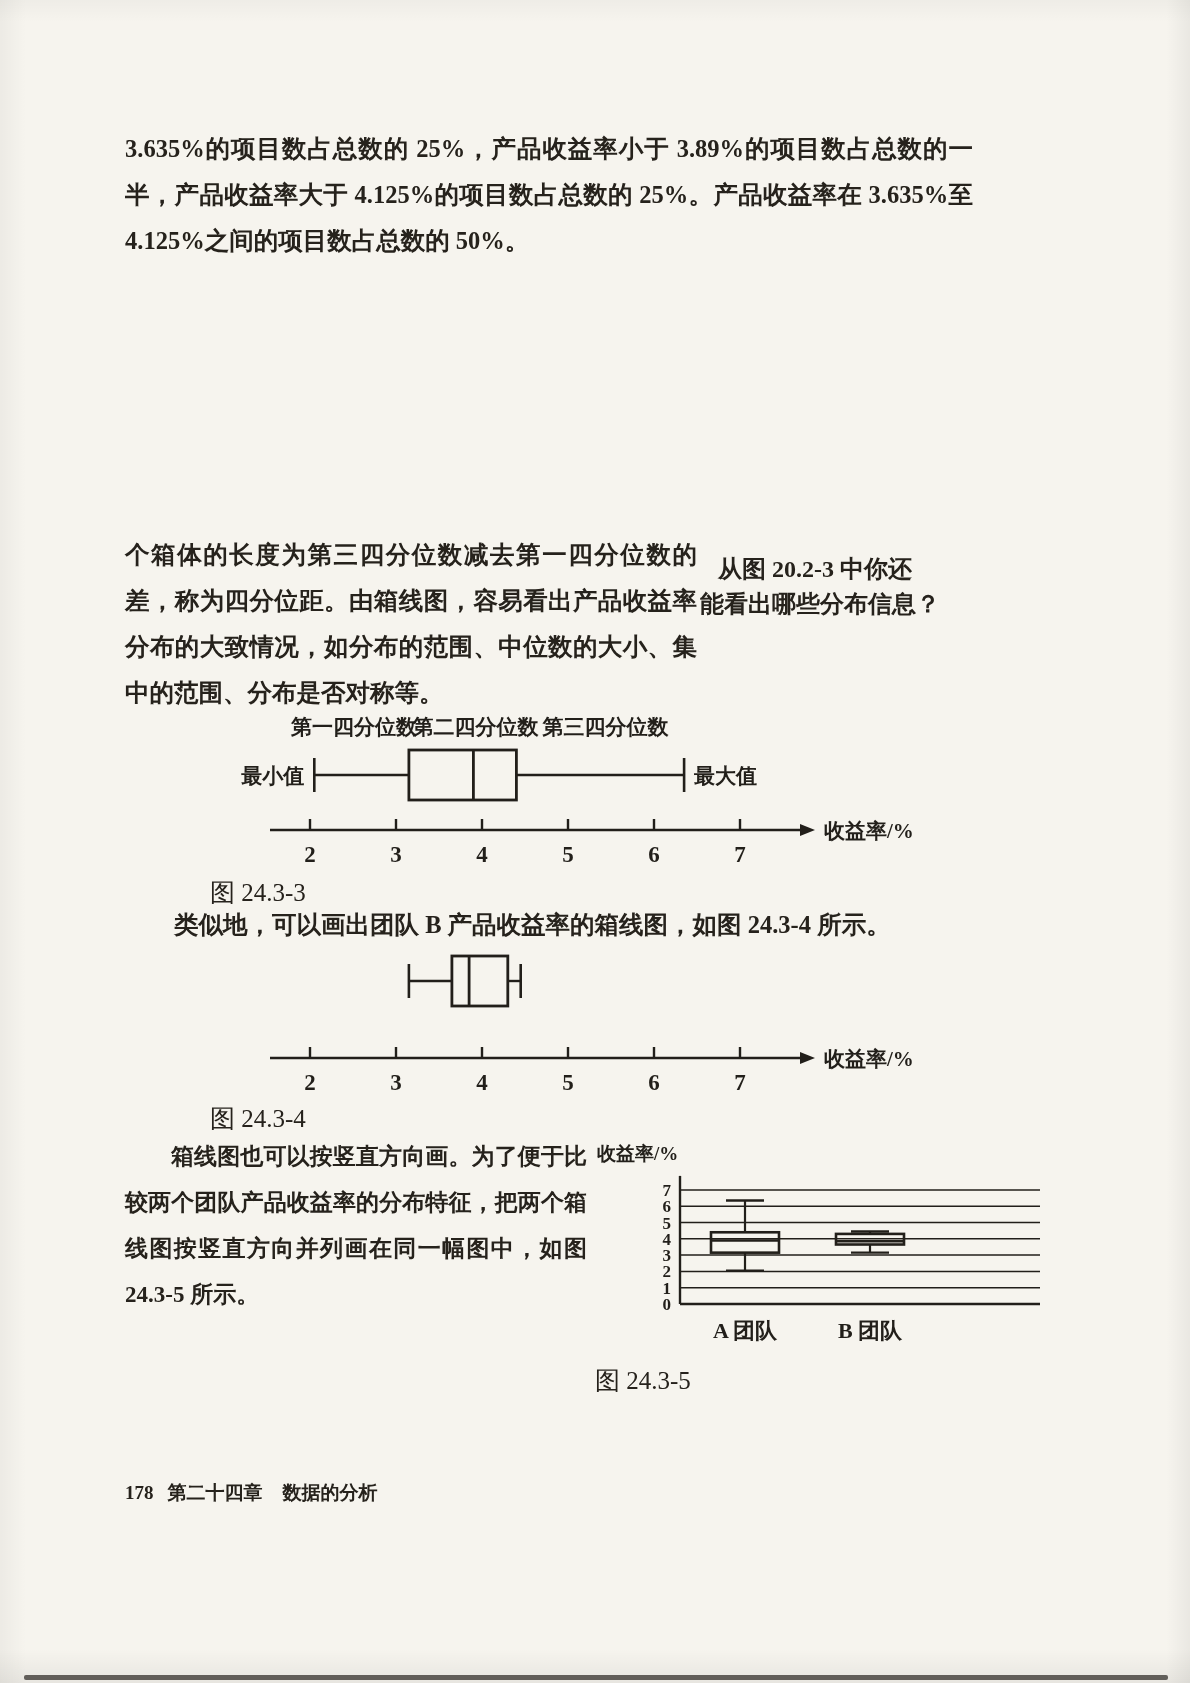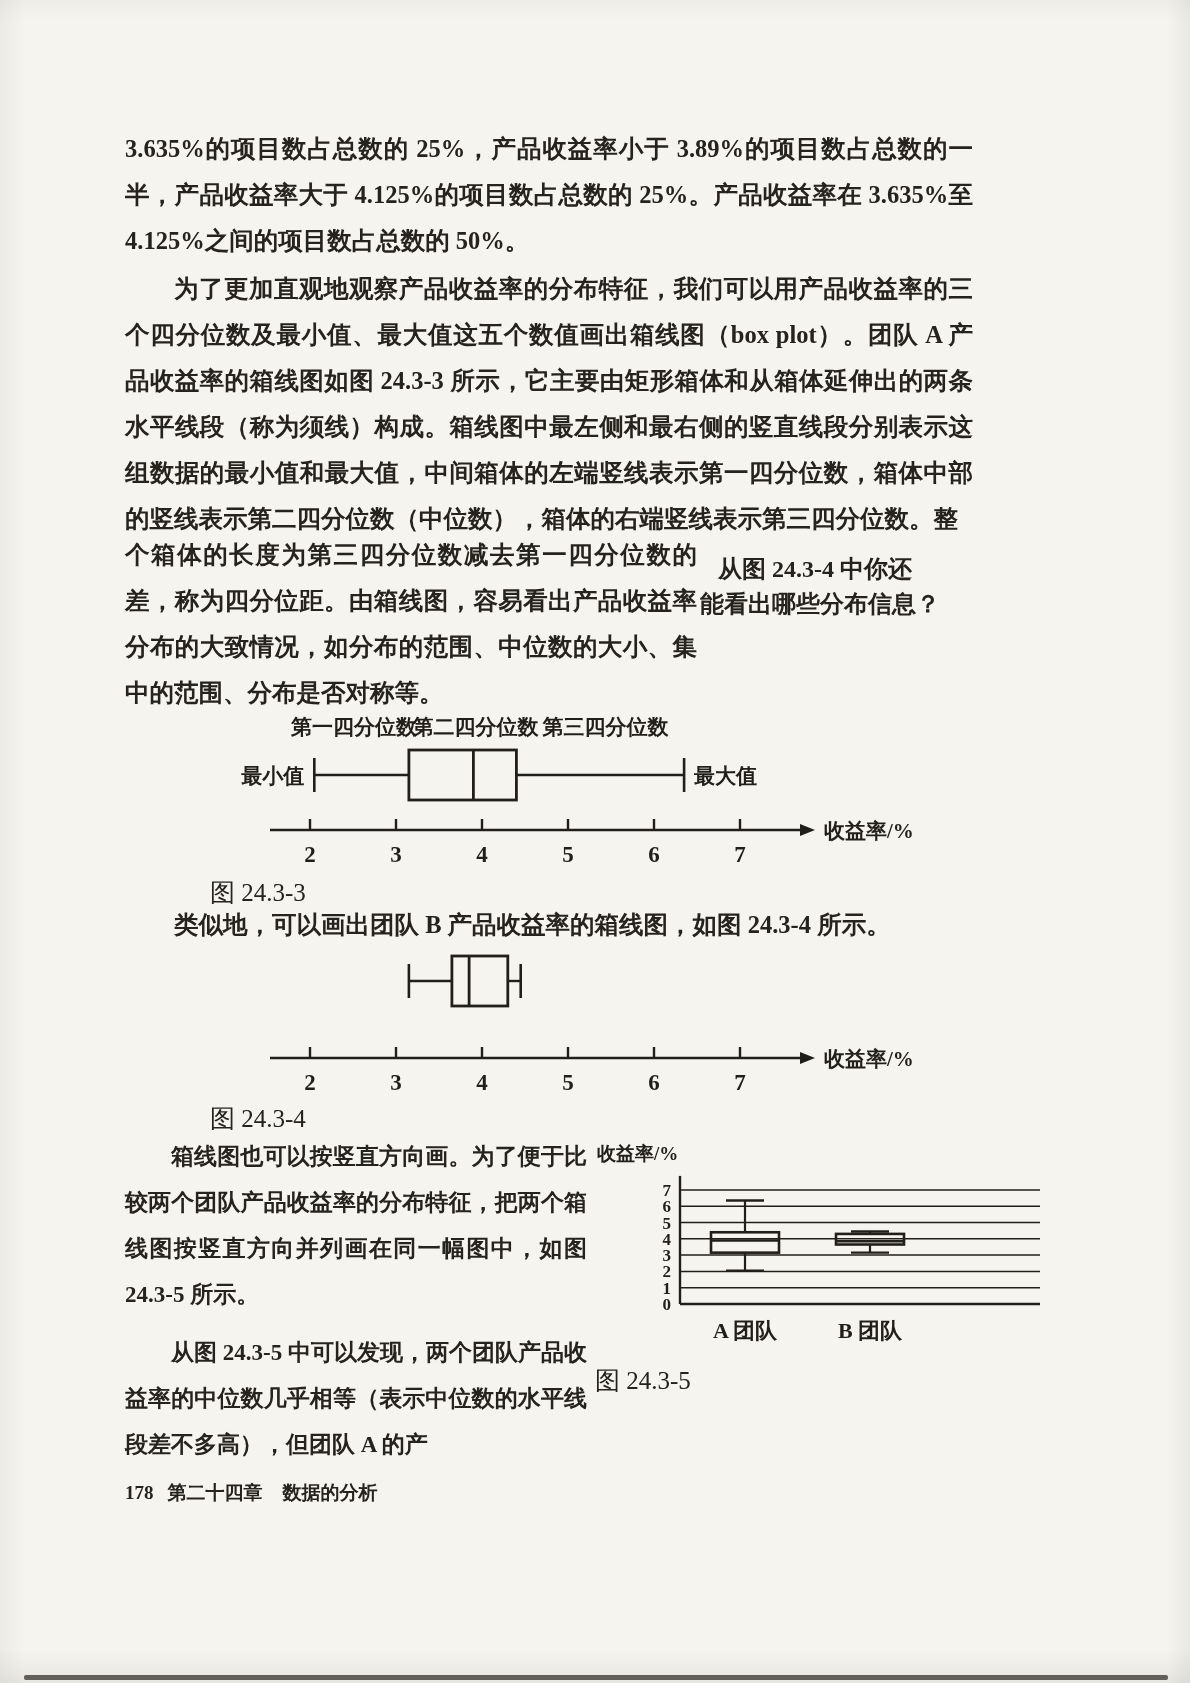--- a/index.html
+++ b/index.html
@@ -71,26 +71,25 @@
     background:#4a4742; border-radius:2px; opacity:.85;
   }
 </style>
 </head>
 <body>
 
 <div class="page">
 
   <p class="body-text p1">3.635%的项目数占总数的 25%，产品收益率小于 3.89%的项目数占总数的一半，产品收益率大于 4.125%的项目数占总数的 25%。产品收益率在 3.635%至 4.125%之间的项目数占总数的 50%。</p>
 
-  <p class="body-text p2a indent">为了更加直观地观察产品收益率的分布特征，我们可以用产品收益率的三个四分位数及最小值、最大值这五个数值画出箱线图（box plot）。团队 A 产品收益率的箱线图如图 24.3-3 所示，它主要由矩形箱体和从箱体延伸出的两条水平线段（称为须线）构成。箱线图中最左侧和最右侧的竖直线段分别表示这组数据的最小值和最大值，中间箱体的左端竖线表示第一四分位数，箱体中部的竖线表示第二四分位数（中位数），箱体的右端竖线表示第三四分位数。整</p>
 
   <p class="body-text p2b">个箱体的长度为第三四分位数减去第一四分位数的差，称为四分位距。由箱线图，容易看出产品收益率分布的大致情况，如分布的范围、中位数的大小、集中的范围、分布是否对称等。</p>
 
   <aside class="sidenote">
-    <div class="l1">从图 24.3-4 中你还</div>
+    <div class="l1">从图 20.2-3 中你还</div>
     <div class="l2">能看出哪些分布信息？</div>
   </aside>
 
   <figure class="fig fig-3">
     <svg id="fig3-svg" width="740" height="170">
         <line x1="104.29999999999998" y1="56" x2="104.29999999999998" y2="90" stroke="#221f1a" stroke-width="2.6"></line>
         <line x1="474.09999999999997" y1="56" x2="474.09999999999997" y2="90" stroke="#221f1a" stroke-width="2.6"></line>
         <line x1="104.29999999999998" y1="73" x2="198.89999999999998" y2="73" stroke="#221f1a" stroke-width="2.4"></line>
         <line x1="306.40000000000003" y1="73" x2="474.09999999999997" y2="73" stroke="#221f1a" stroke-width="2.4"></line>
         <rect x="198.89999999999998" y="48" width="107.50000000000006" height="50" fill="none" stroke="#221f1a" stroke-width="2.8"></rect>
@@ -144,21 +143,20 @@
         <line x1="530" y1="112" x2="530" y2="101" stroke="#221f1a" stroke-width="2.4"></line>
         <text x="530" y="144" text-anchor="middle" font-size="23" font-weight="bold" fill="#221f1a">7</text>
         <text x="614" y="120" text-anchor="start" font-size="21" font-weight="bold" fill="#221f1a">收益率/%</text>
       </svg>
     <figcaption class="fig-caption">图 24.3-4</figcaption>
   </figure>
 
   <div class="two-col">
     <div class="col-left">
       <p class="indent p4">箱线图也可以按竖直方向画。为了便于比较两个团队产品收益率的分布特征，把两个箱线图按竖直方向并列画在同一幅图中，如图 24.3-5 所示。</p>
-      <p class="indent p5">从图 24.3-5 中可以发现，两个团队产品收益率的中位数几乎相等（表示中位数的水平线段差不多高），但团队 A 的产</p>
     </div>
     <div class="col-right">
       <figure class="fig" style="position:static;">
         <svg id="fig5-svg" width="450" height="206" style="margin-left:0;">
             <text x="2" y="18" text-anchor="start" font-size="19" font-weight="bold" fill="#221f1a">收益率/%</text>
             <line x1="85" y1="33.89999999999999" x2="85" y2="162" stroke="#221f1a" stroke-width="2.4"></line>
             <text x="76" y="168" text-anchor="end" font-size="17" font-weight="bold" fill="#221f1a">0</text>
             <line x1="85" y1="162" x2="445" y2="162" stroke="#221f1a" stroke-width="2.4"></line>
             <text x="76" y="151.7" text-anchor="end" font-size="17" font-weight="bold" fill="#221f1a">1</text>
             <line x1="85" y1="145.7" x2="445" y2="145.7" stroke="#221f1a" stroke-width="1.5"></line>

